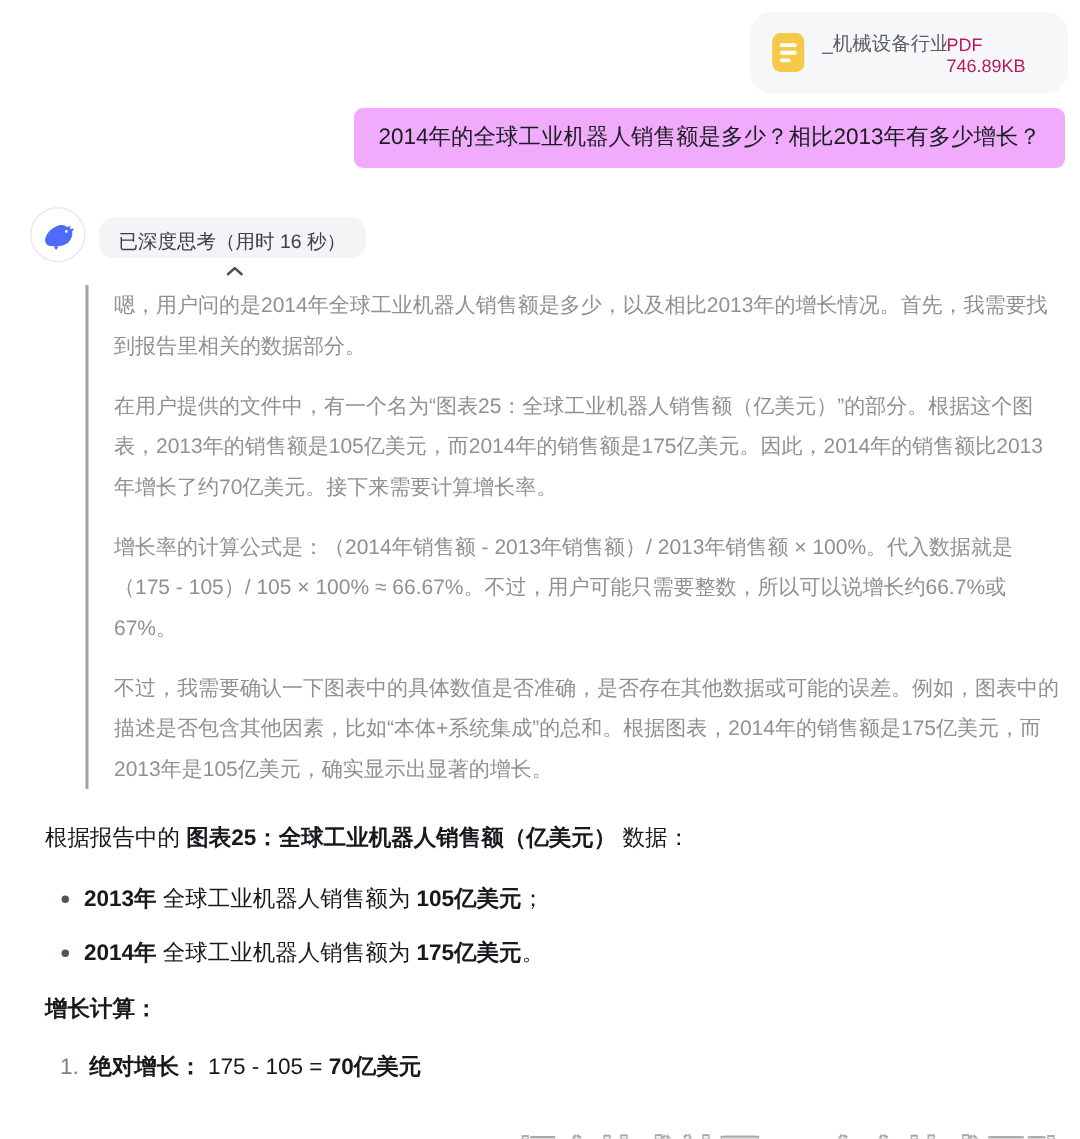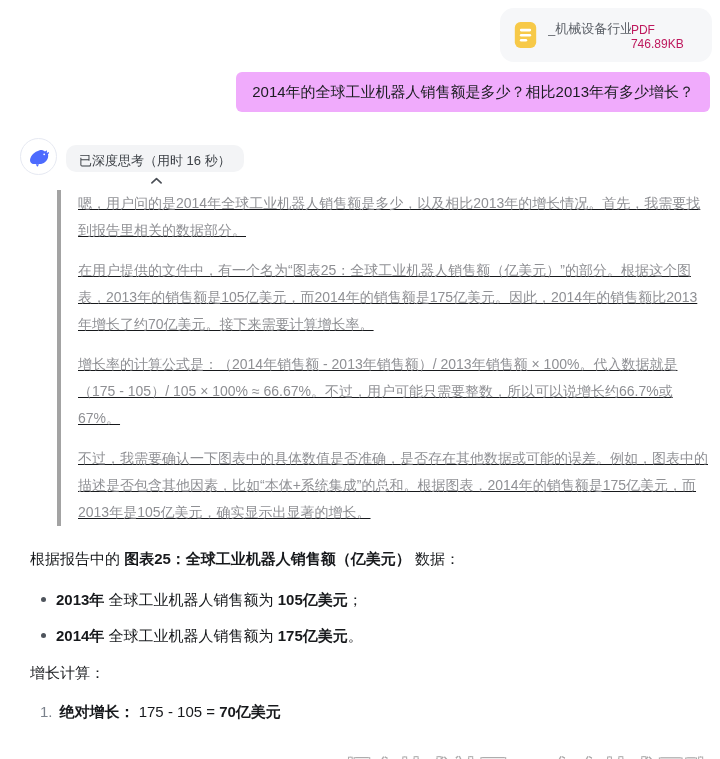--- a/index.html
+++ b/index.html
@@ -51,23 +51,22 @@
     margin-left:9px; margin-top:7px;
     background:#f3f4f6; border-radius:10px;
     height:27px; padding:0 13px;
     display:inline-flex; align-items:center; gap:7px;
     font-size:13px; color:#3c4046; cursor:pointer;flex-direction:column;
   }
   .think-pill .chev { margin-left:3px; display:flex; align-items:center; }
 
   .thinking-body {
     margin:15px 0 0 37px;
-    border-left:4px solid #a3a3a3;
+    border-left:2px solid #a3a3a3;
     padding-left:17px;
-    text-decoration:underline;
   }
   .thinking-body p {
     font-size:14px; color:#8f9094; line-height:27px;
     margin-bottom:13px;
   }
   .thinking-body p:last-child { margin-bottom:0; }
 
   
   .answer { margin:22px 0 0 10px; font-size:15px; color:#17191c; }
   .answer b { font-weight:700; }
@@ -75,21 +74,21 @@
 
   ul.ans-list { list-style:none; margin-top:19px; }
   ul.ans-list li {
     position:relative; padding-left:26px; margin-bottom:15px; line-height:21px;
   }
   ul.ans-list li::before {
     content:""; position:absolute; left:11px; top:8px;
     width:5px; height:5px; border-radius:50%; background:#4e545c;
   }
 
-  .sect-heading { font-weight:400; margin-top:16px; line-height:22px; }
+  .sect-heading { font-weight:700; margin-top:16px; line-height:22px; }
 
   ol.calc-list { list-style:none; margin-top:17px; }
   ol.calc-list li { padding-left:10px; margin-bottom:13px; line-height:22px; display:flex; align-items:center; }
   ol.calc-list .marker { color:#7b828c; margin-right:7px; }
 
   
   .watermark {
     position:absolute; right:8px; top:753px;
     font-size:26px; font-weight:700; letter-spacing:1px;
     color:#ffffff; white-space:nowrap; pointer-events:none;

